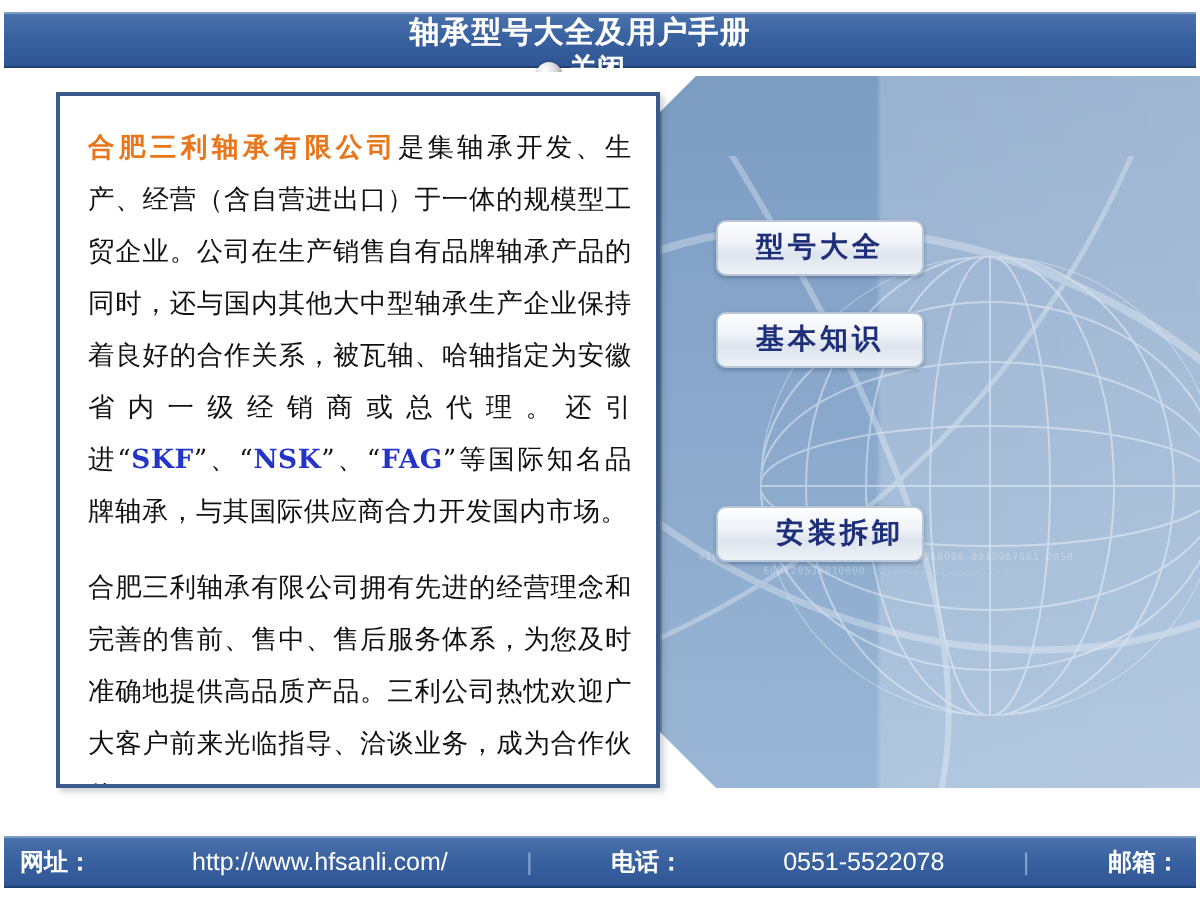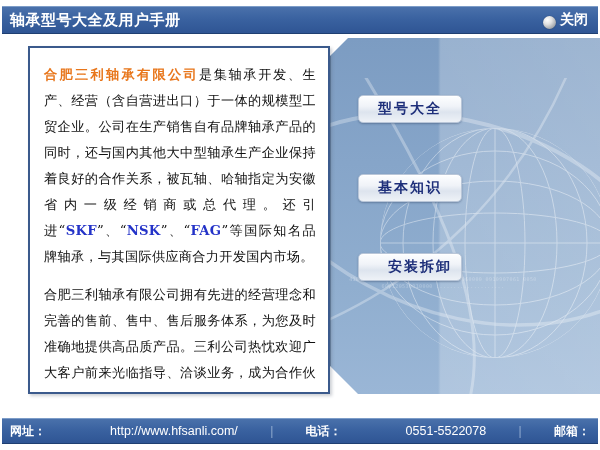--- a/index.html
+++ b/index.html
@@ -29,21 +29,22 @@
     top: 6px;
     width: 596px;
     height: 28px;
     background: linear-gradient(to bottom, #4a71ab 0%, #3a62a0 45%, #2f5594 100%);
     border-top: 1px solid #7d9dc8;
     border-bottom: 1px solid #1f3f71;
     box-sizing: border-box;
     display: flex;
     align-items: center;
     justify-content: space-between;
-    padding: 0 10px 0 8px;
+    padding: 0 28px 0 8px;
+    flex-direction: column;
   }
   .titlebar-title {
     color: #ffffff;
     font-size: 15px;
     font-weight: bold;
     letter-spacing: 0.5px;
     white-space: nowrap;
   }
   .close-group {
     display: flex;
@@ -146,22 +147,22 @@
     box-sizing: border-box;
   }
   .nav-btn span {
     color: #1e2f7a;
     font-size: 14px;
     font-weight: bold;
     letter-spacing: 2px;
     font-family: "DejaVu Serif", "Liberation Serif", serif;
     white-space: nowrap;
   }
-  .nav-btn.b1 { top: 57px; }
-  .nav-btn.b2 { top: 136px; }
+  .nav-btn.b1 { top: 72px; }
+  .nav-btn.b2 { top: 118px; }
   .nav-btn.b3 { top: 215px; padding-left: 20px; }
 
   
   .content-card {
     position: absolute;
     left: 28px;
     top: 10px;
     width: 302px;
     height: 348px;
     background: #ffffff;
@@ -208,21 +209,21 @@
     justify-content: space-between;
     padding: 0 8px;
     gap: 6px;
   }
   .foot-item {
     color: #ffffff;
     font-size: 12.5px;
     white-space: nowrap;
     display: flex;
     align-items: baseline;
-    gap: 16px;
+    gap: 2px;
   }
   .foot-key { font-weight: bold; font-size: 12px; }
   .foot-val { font-family: "Liberation Sans", sans-serif; padding-left: 48px; }
   .foot-sep {
     color: #cfe0f2;
     font-size: 12px;
     opacity: .55;
   }
 </style>
 </head>

